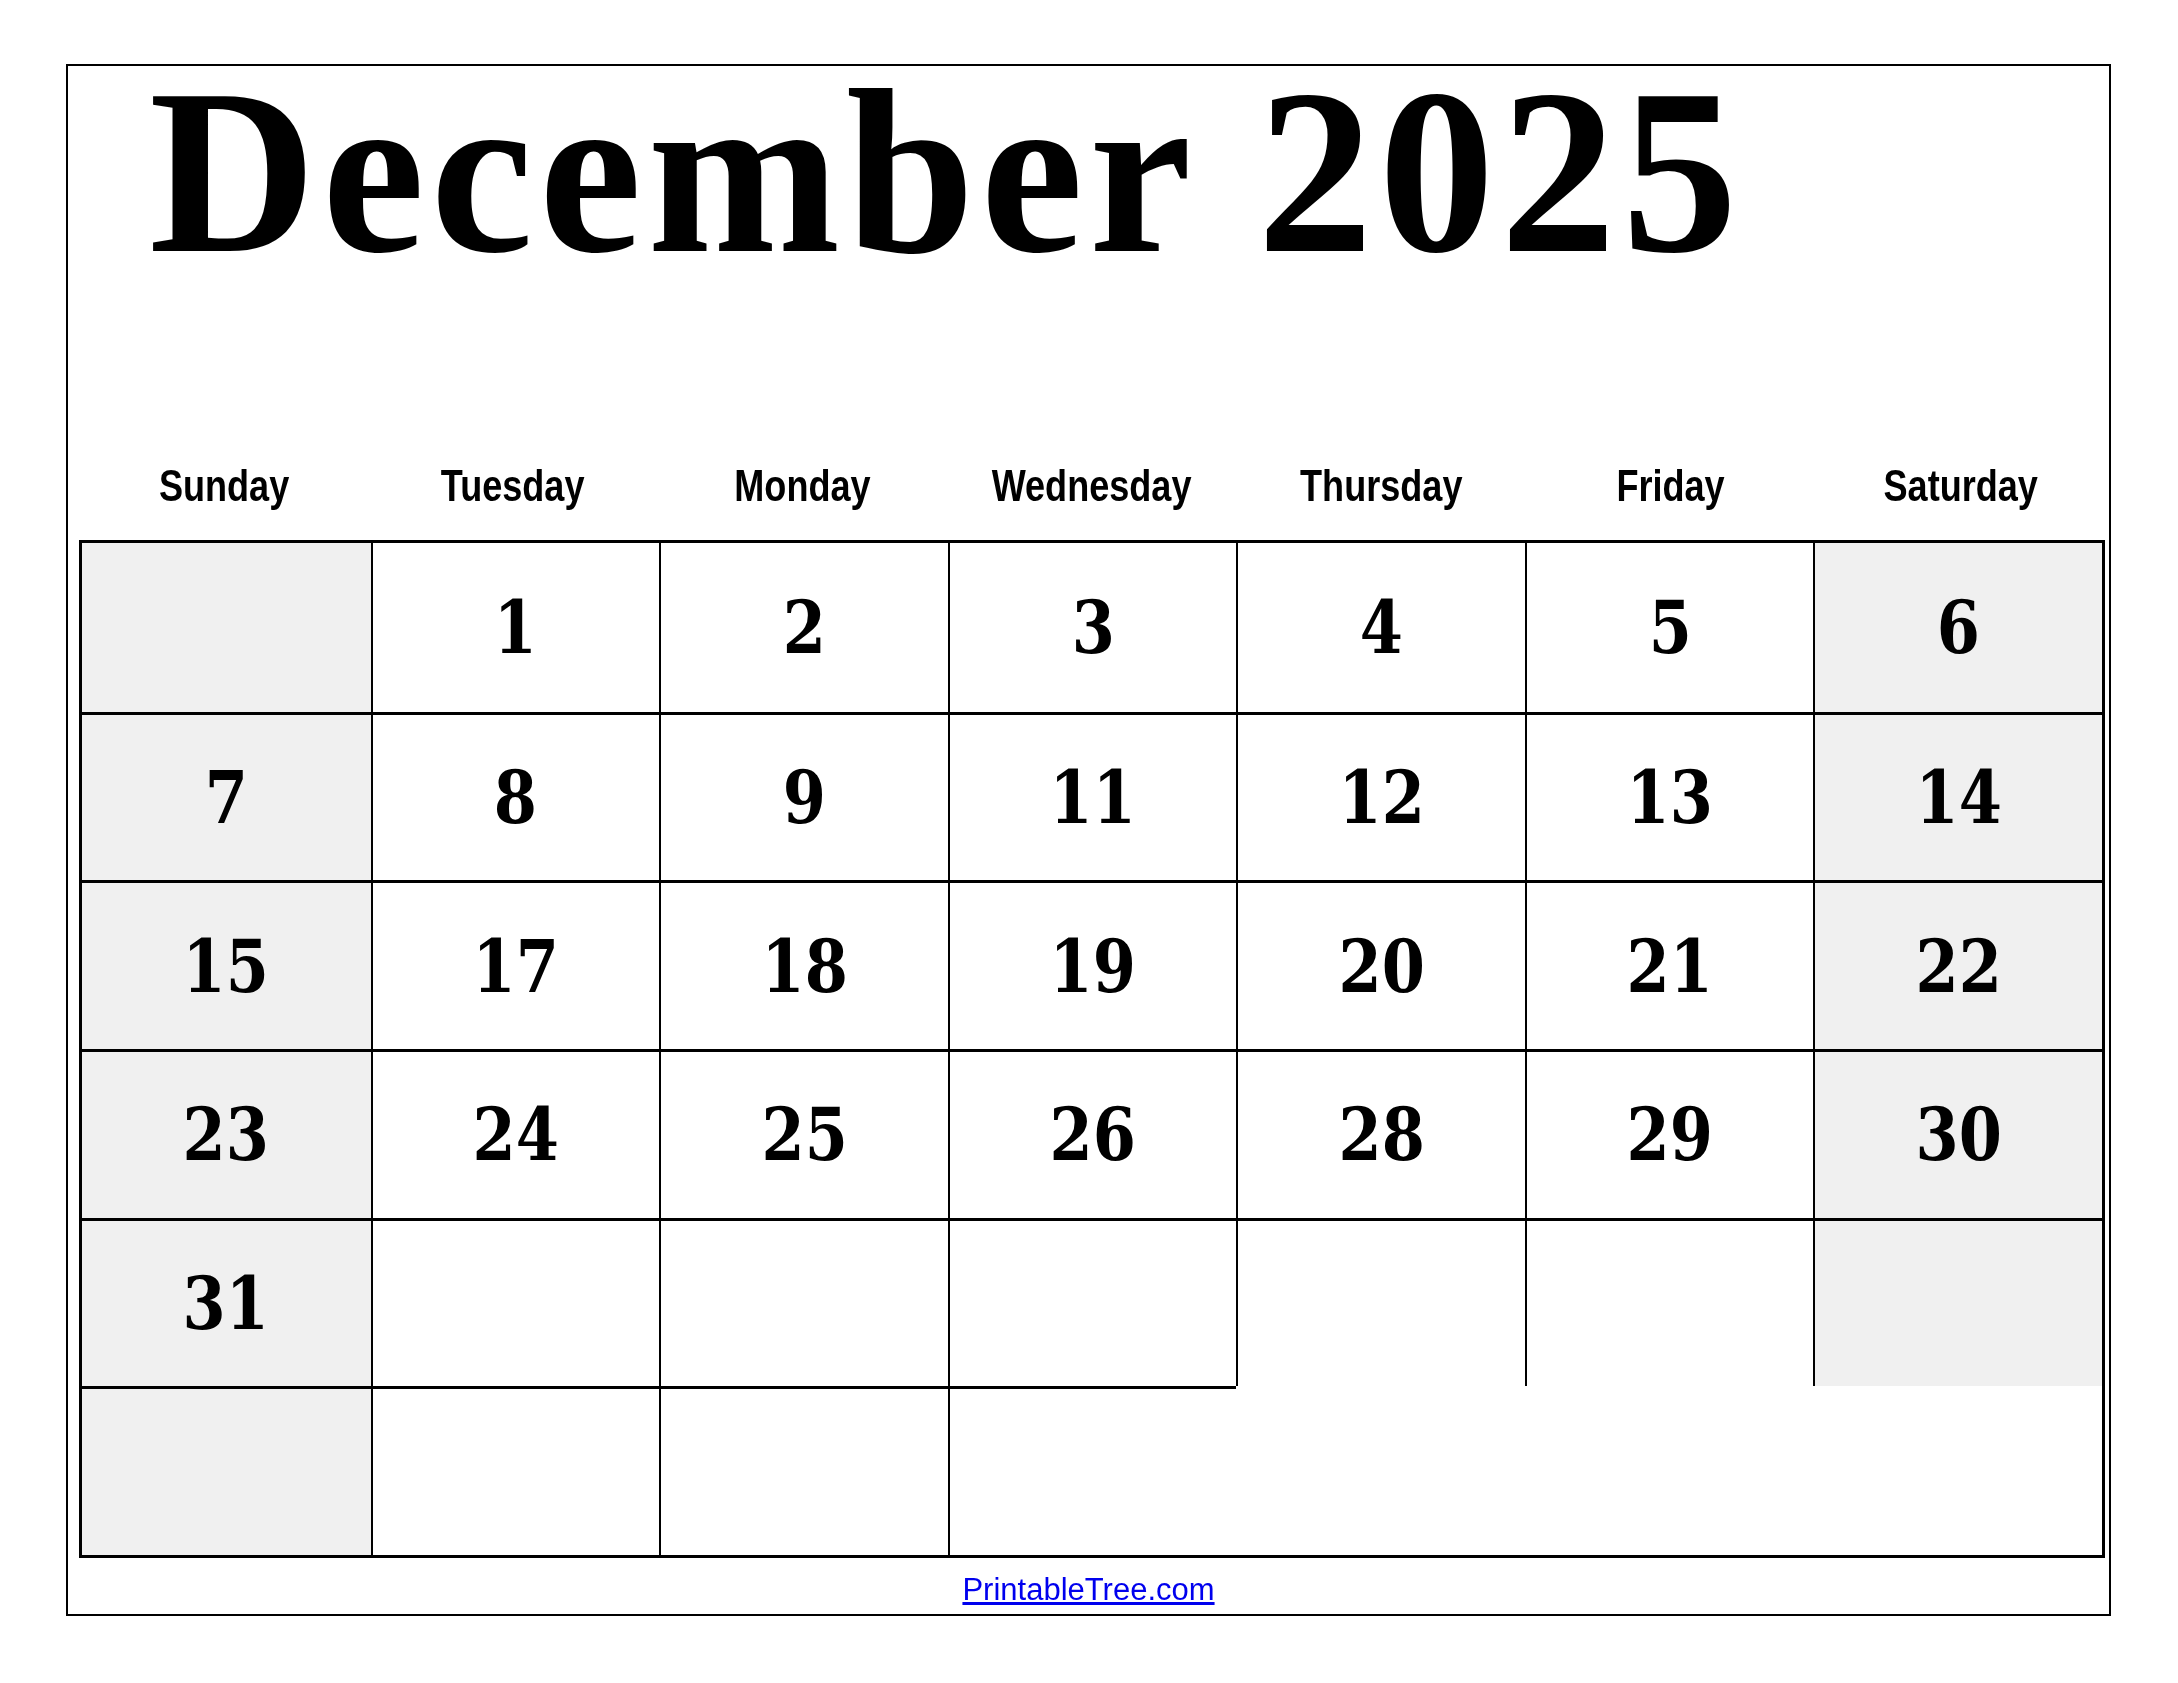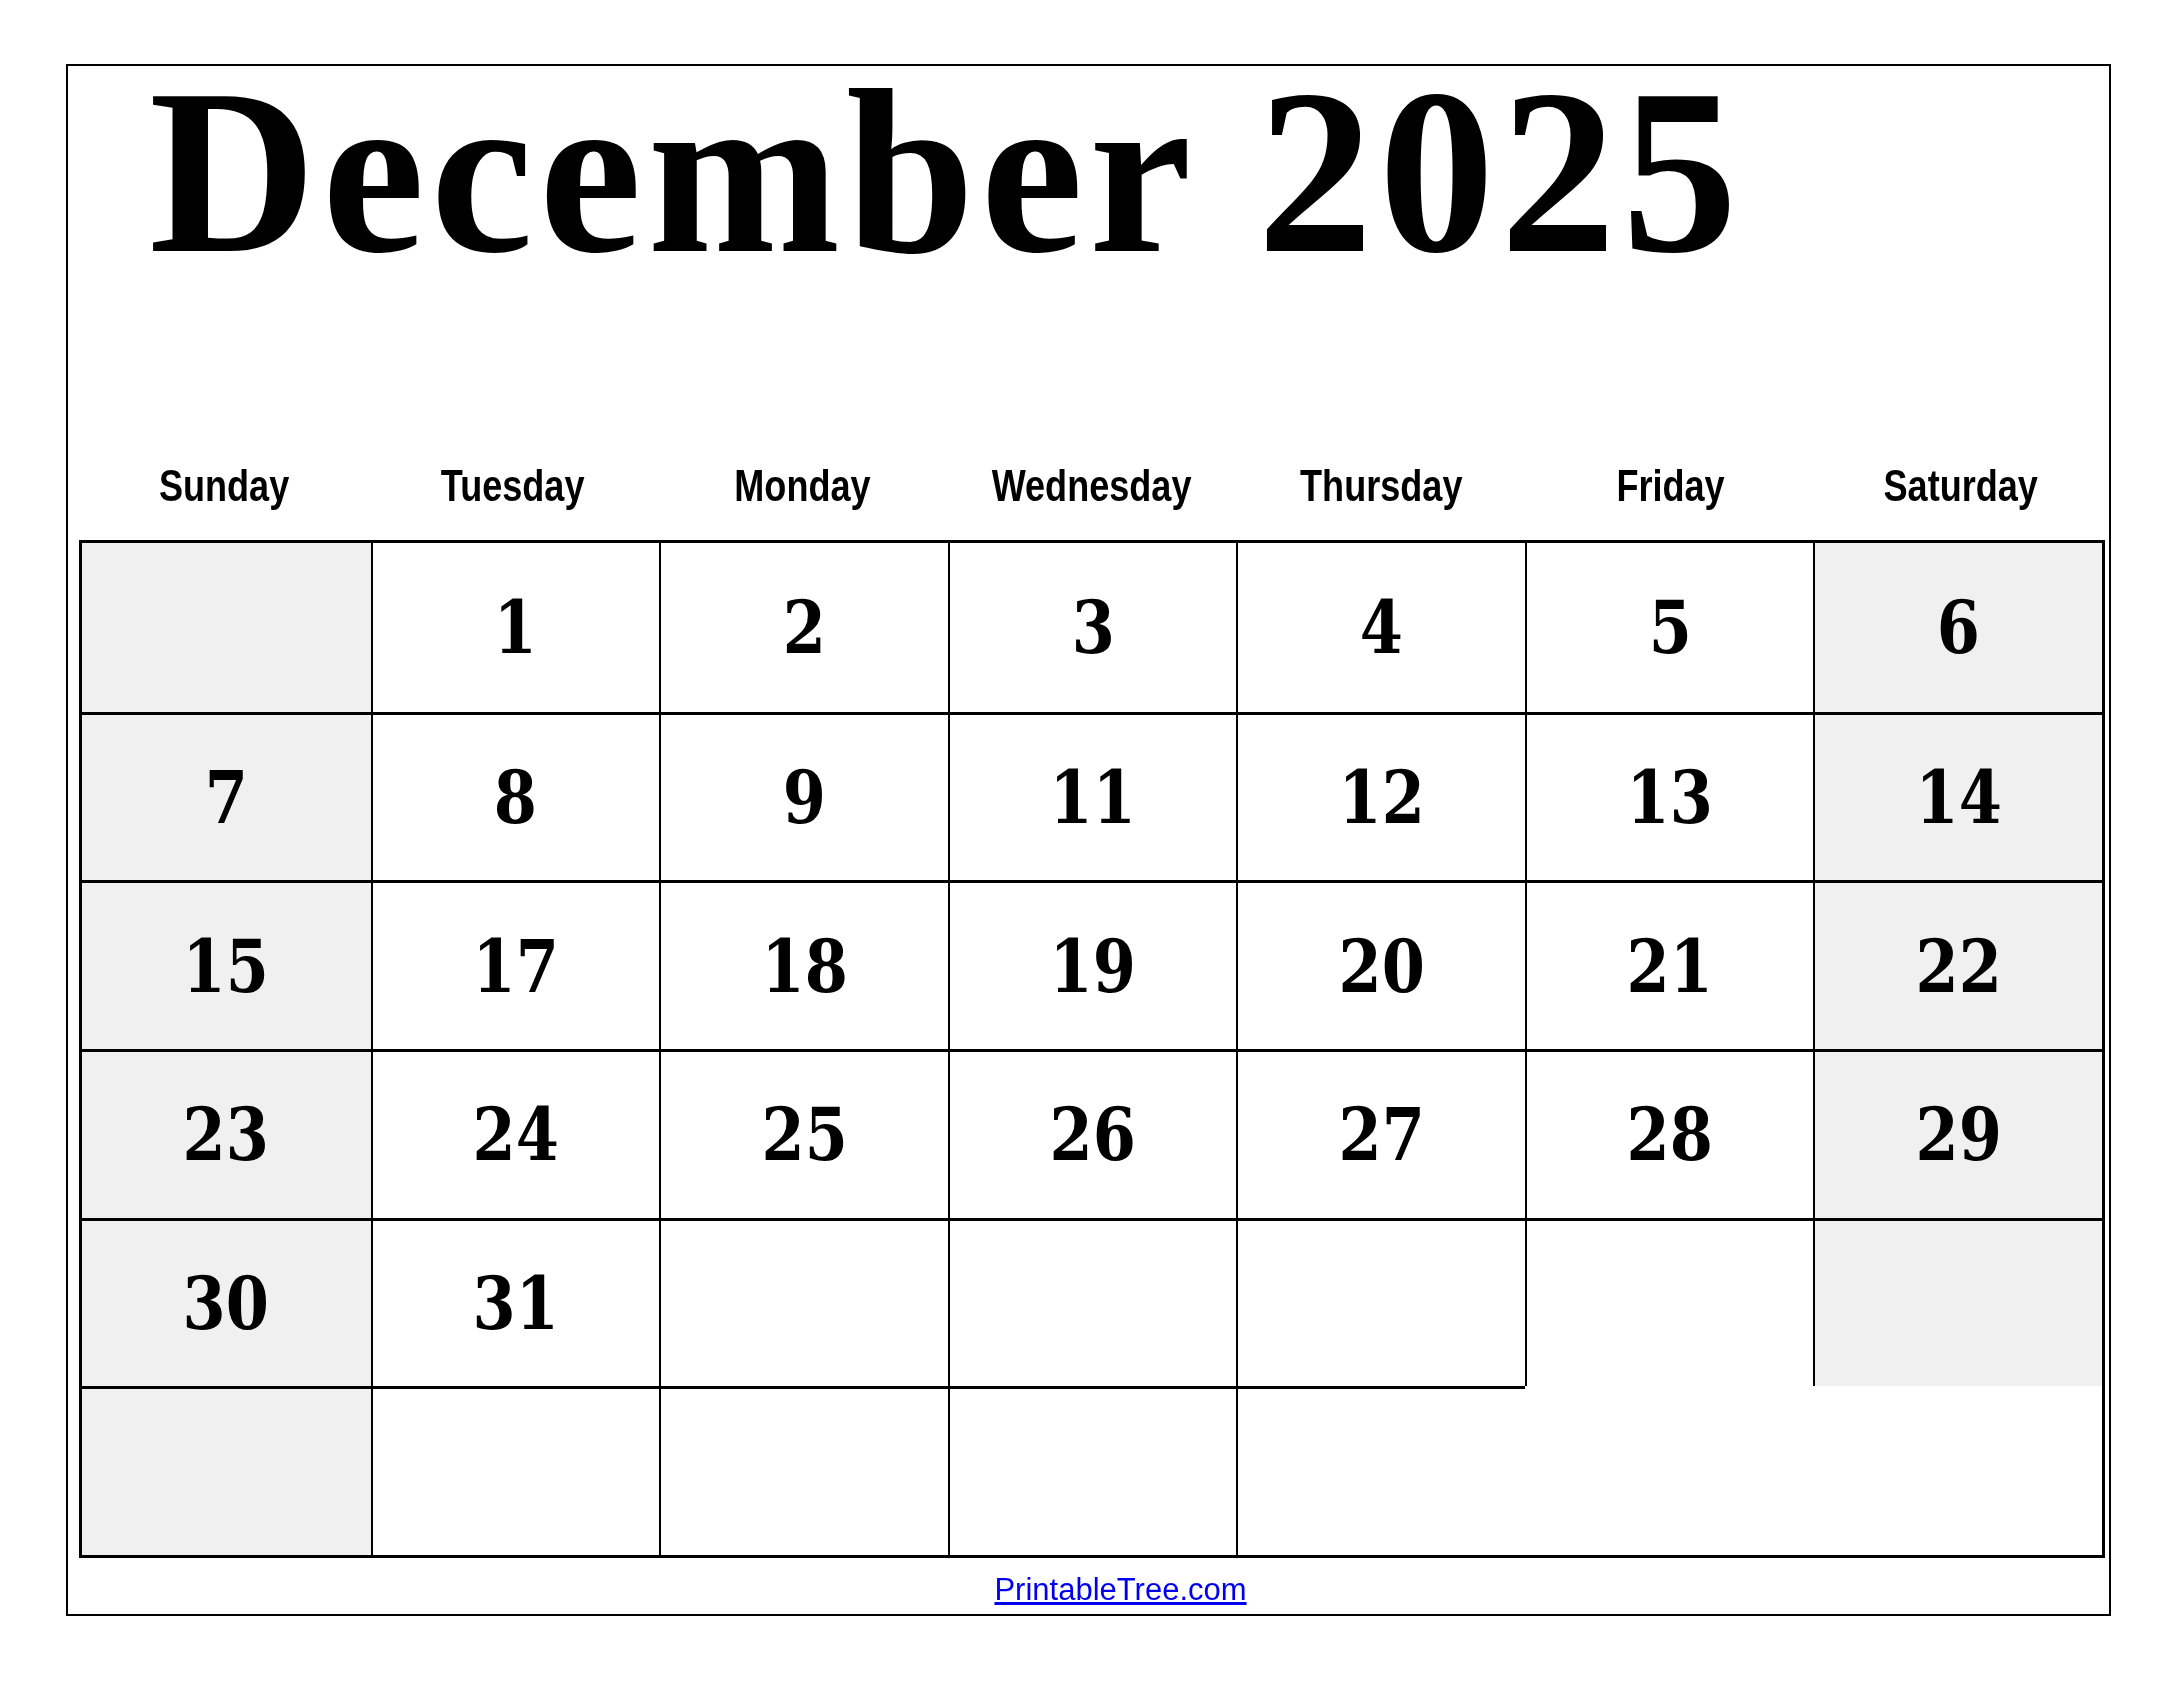--- a/index.html
+++ b/index.html
@@ -114,21 +114,20 @@
   
   .footer {
     position: absolute;
     left: 66px;
     top: 1568px;
     width: 2045px;
     height: 44px;
     display: flex;
     align-items: center;
     justify-content: center;
-    margin-left: 32px;
   }
   .footer a {
     font-family: "Liberation Sans", sans-serif;
     font-size: 31px;
     color: var(--link);
     text-decoration: underline;
     cursor: pointer;
   }
 </style>
 </head>
@@ -235,23 +234,20 @@
     </div>
   <div class="cal-cell">
       <span class="day-num">24</span>
     </div>
   <div class="cal-cell">
       <span class="day-num">25</span>
     </div>
   <div class="cal-cell">
       <span class="day-num">26</span>
     </div>
-  <div class="cal-cell">
-      <span class="day-num">27</span>
-    </div>
 
   <div class="cal-cell">
       <span class="day-num">28</span>
     </div>
   <div class="cal-cell">
       <span class="day-num">29</span>
     </div>
   <div class="cal-cell">
       <span class="day-num">30</span>
     </div>

